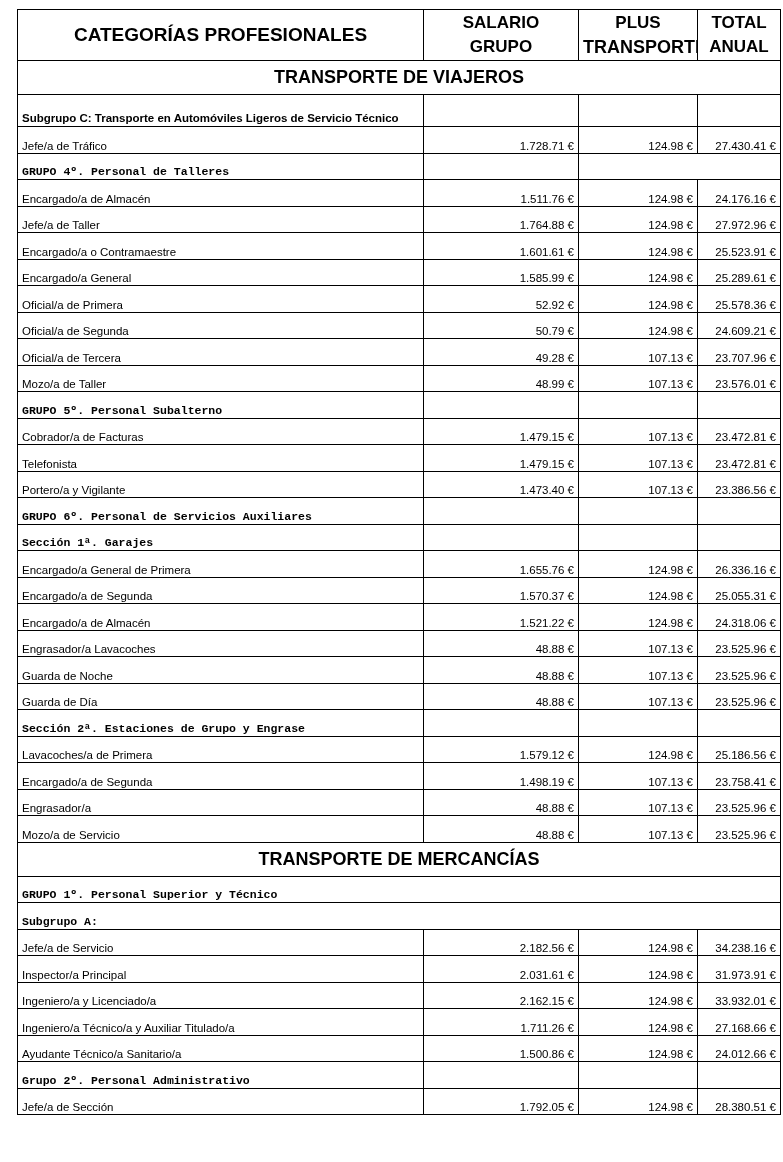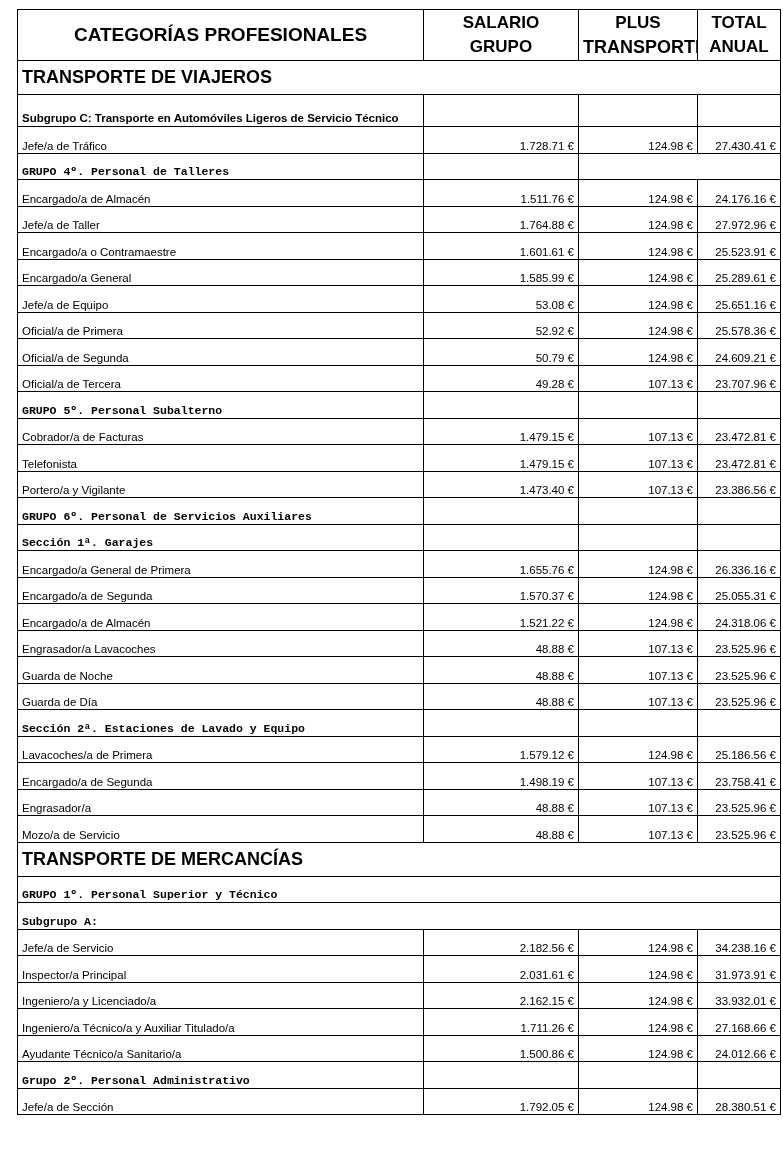--- a/index.html
+++ b/index.html
@@ -11,21 +11,21 @@
   table.salary td, table.salary th {
     border: 1px solid #000; padding: 0 4px; overflow: hidden; white-space: nowrap;
   }
   col.c1 { width: 406px; }
   col.c2 { width: 155px; }
   col.c3 { width: 119px; }
   col.c4 { width: 83px; }
   tr.head th { height: 50px; font-weight: bold; font-size: 17px; line-height: 24px; vertical-align: middle; text-align: center; }
   tr.head th.cat { font-size: 19px; }
   tr.head th.plus .l2 { font-size: 18px; }
-  tr.section td { height: 33px; font-weight: bold; font-size: 18px; vertical-align: middle; }
+  tr.section td { height: 33px; text-align: center; font-weight: bold; font-size: 18px; vertical-align: middle; }
   tr.group td { height: 24.5px; font-size: 11.5px; font-weight: bold; vertical-align: bottom; padding-bottom: 1px; font-family: Liberation Mono, monospace; }
   tr.group-tall td { height: 30px; font-size: 11.5px; font-weight: bold; vertical-align: bottom; line-height: 13px; padding-bottom: 1px; white-space: normal; }
   tr.row td { height: 24.5px; font-size: 11.5px; vertical-align: bottom; padding-bottom: 1px; }
   tr.row td.num { text-align: right; }
 </style>
 </head>
 <body>
 
 <table class="salary">
   <colgroup>
@@ -81,43 +81,43 @@
         <td class="num">124.98 €</td>
         <td class="num">25.523.91 €</td>
       </tr>
       <tr class="row">
         <td>Encargado/a General</td>
         <td class="num">1.585.99 €</td>
         <td class="num">124.98 €</td>
         <td class="num">25.289.61 €</td>
       </tr>
       <tr class="row">
-        <td>Jefe/a de Equipo</td>
-        <td class="num">53.08 €</td>
-        <td class="num">124.98 €</td>
-        <td class="num">25.651.16 €</td>
-      </tr>
-      <tr class="row">
         <td>Oficial/a de Primera</td>
         <td class="num">52.92 €</td>
         <td class="num">124.98 €</td>
         <td class="num">25.578.36 €</td>
       </tr>
       <tr class="row">
         <td>Oficial/a de Segunda</td>
         <td class="num">50.79 €</td>
         <td class="num">124.98 €</td>
         <td class="num">24.609.21 €</td>
       </tr>
       <tr class="row">
         <td>Oficial/a de Tercera</td>
         <td class="num">49.28 €</td>
         <td class="num">107.13 €</td>
         <td class="num">23.707.96 €</td>
       </tr>
+      <tr class="row">
+        <td>Mozo/a de Taller</td>
+        <td class="num">48.99 €</td>
+        <td class="num">107.13 €</td>
+        <td class="num">23.576.01 €</td>
+      </tr>
       <tr class="group">
         <td>GRUPO 5º.  Personal Subalterno</td>
         <td colspan="1"></td>
         <td colspan="1"></td>
         <td colspan="1"></td>
       </tr>
       <tr class="row">
         <td>Cobrador/a de Facturas</td>
         <td class="num">1.479.15 €</td>
         <td class="num">107.13 €</td>
@@ -177,21 +177,21 @@
         <td class="num">107.13 €</td>
         <td class="num">23.525.96 €</td>
       </tr>
       <tr class="row">
         <td>Guarda de Día</td>
         <td class="num">48.88 €</td>
         <td class="num">107.13 €</td>
         <td class="num">23.525.96 €</td>
       </tr>
       <tr class="group">
-        <td>Sección 2ª.  Estaciones de Lavado y Equipo</td>
+        <td>Sección 2ª.  Estaciones de Grupo y Engrase</td>
         <td colspan="1"></td>
         <td colspan="1"></td>
         <td colspan="1"></td>
       </tr>
       <tr class="row">
         <td>Lavacoches/a de Primera</td>
         <td class="num">1.579.12 €</td>
         <td class="num">124.98 €</td>
         <td class="num">25.186.56 €</td>
       </tr>

